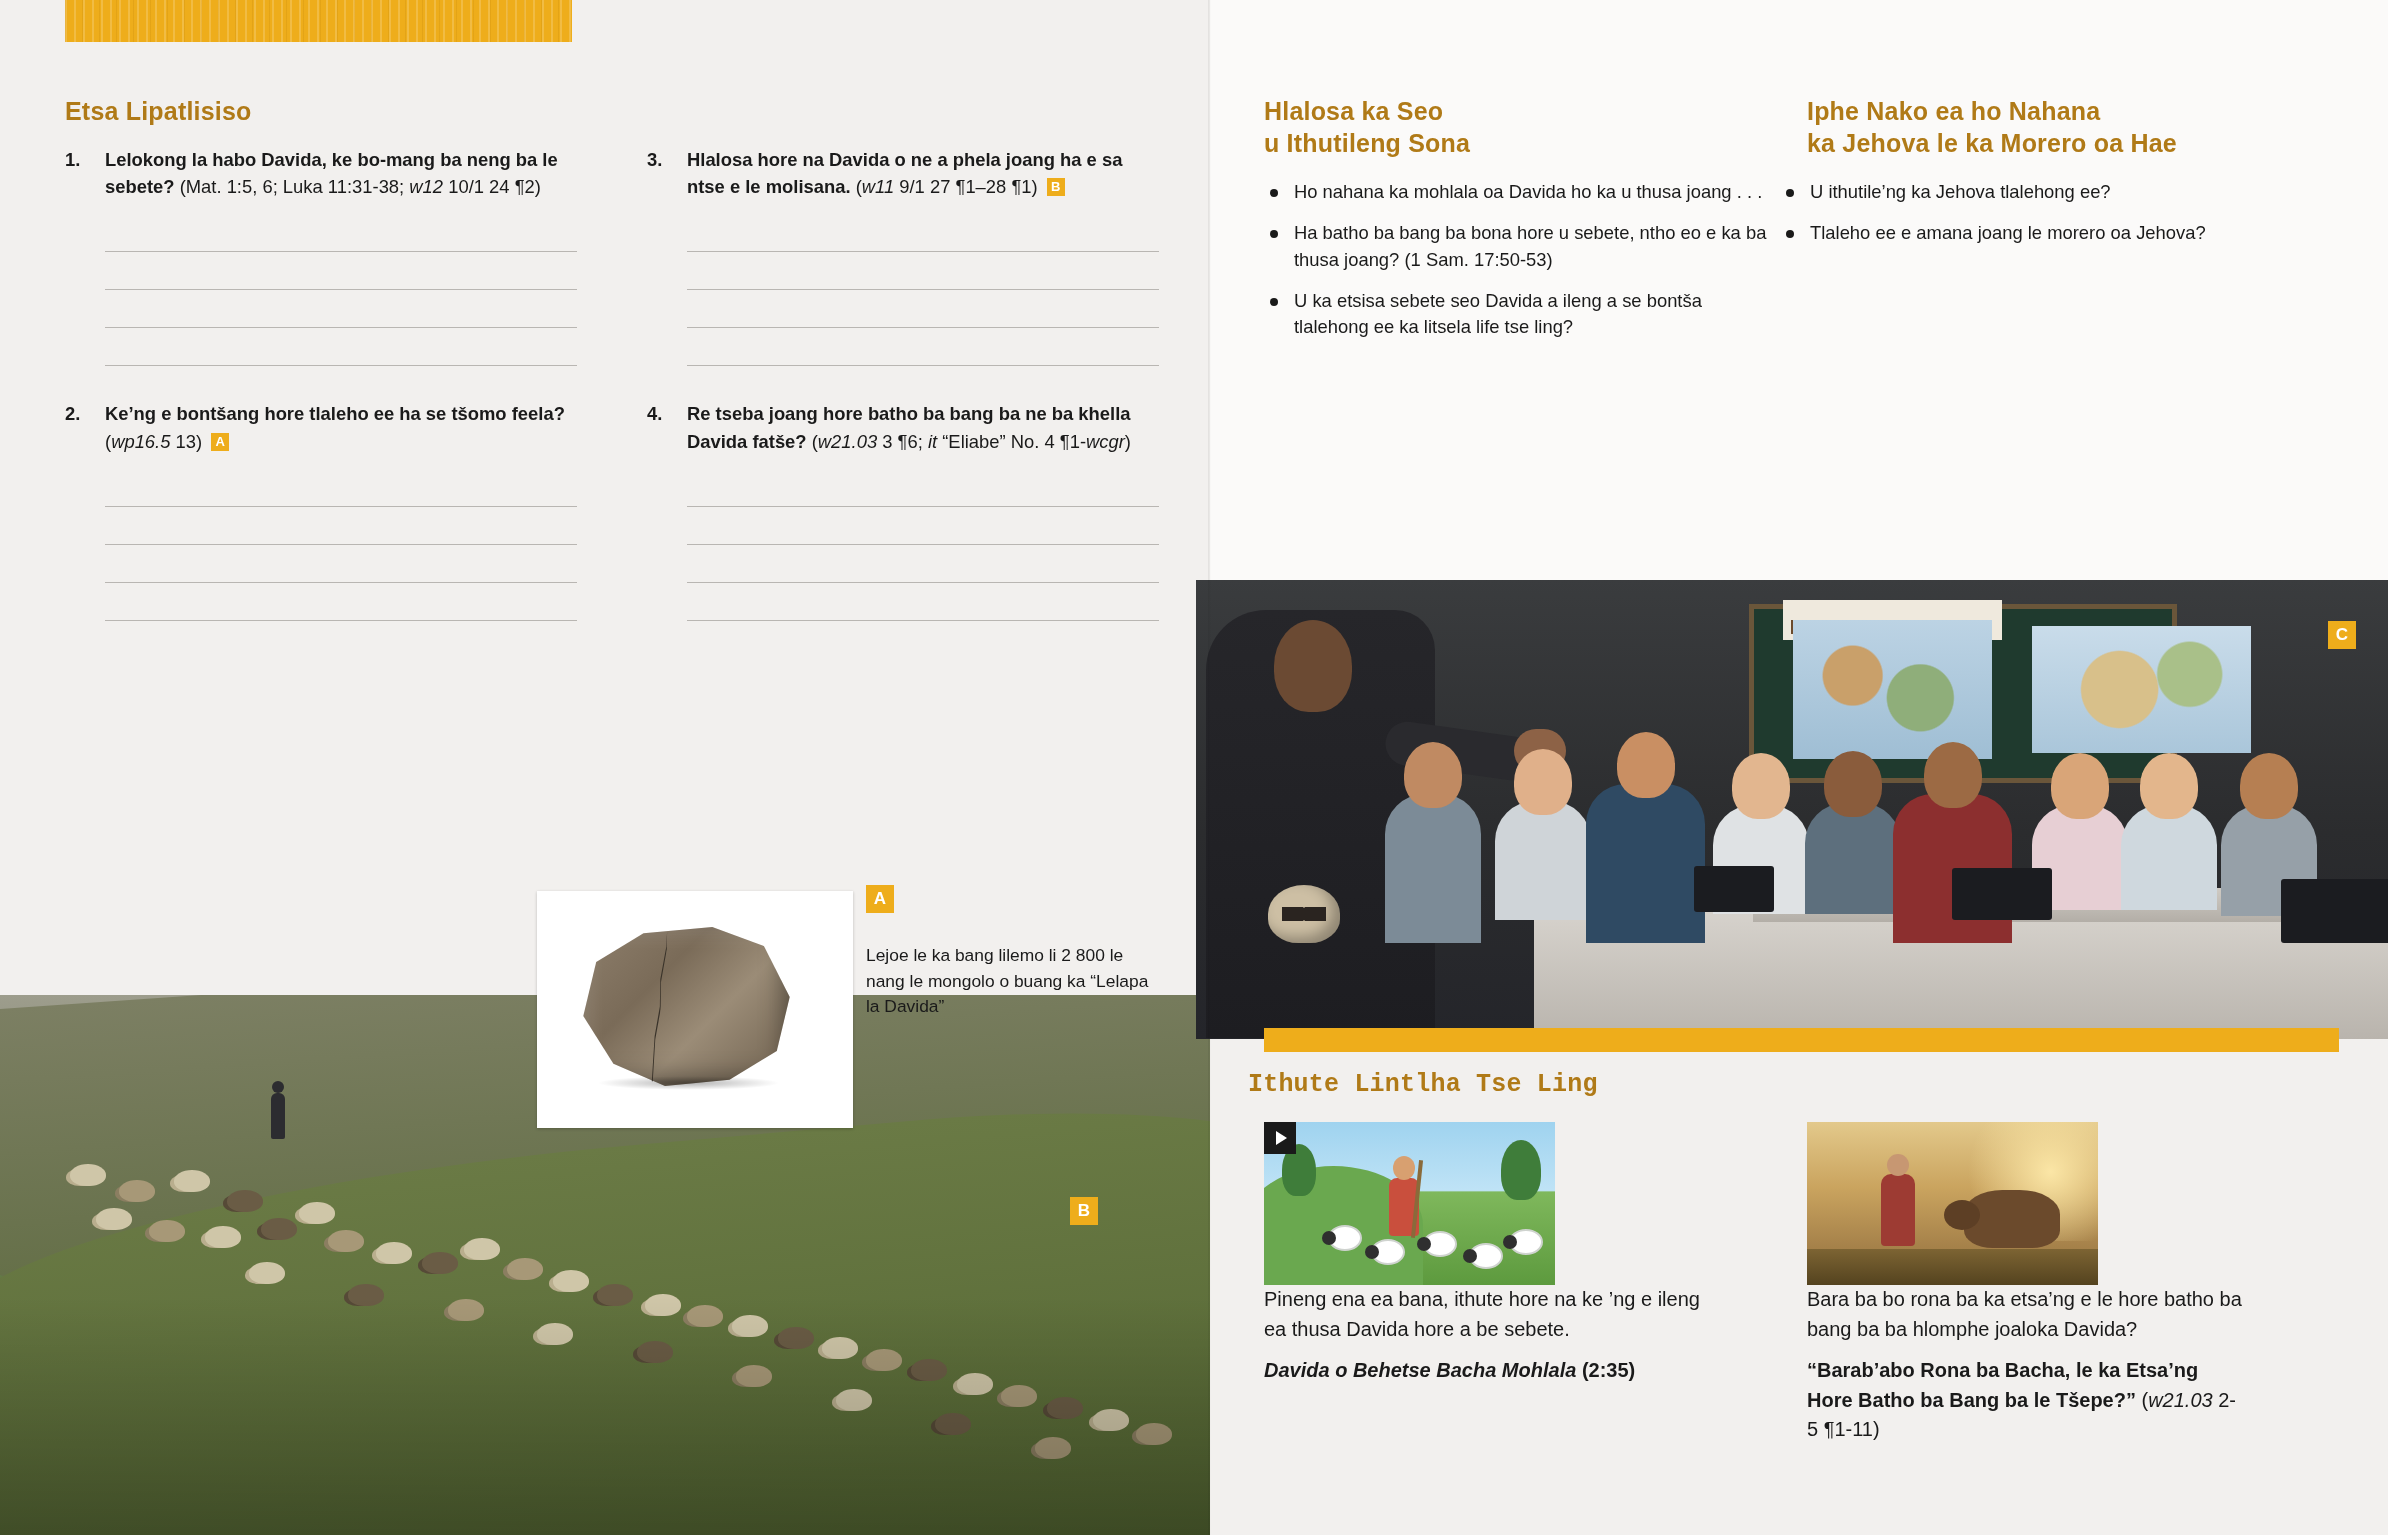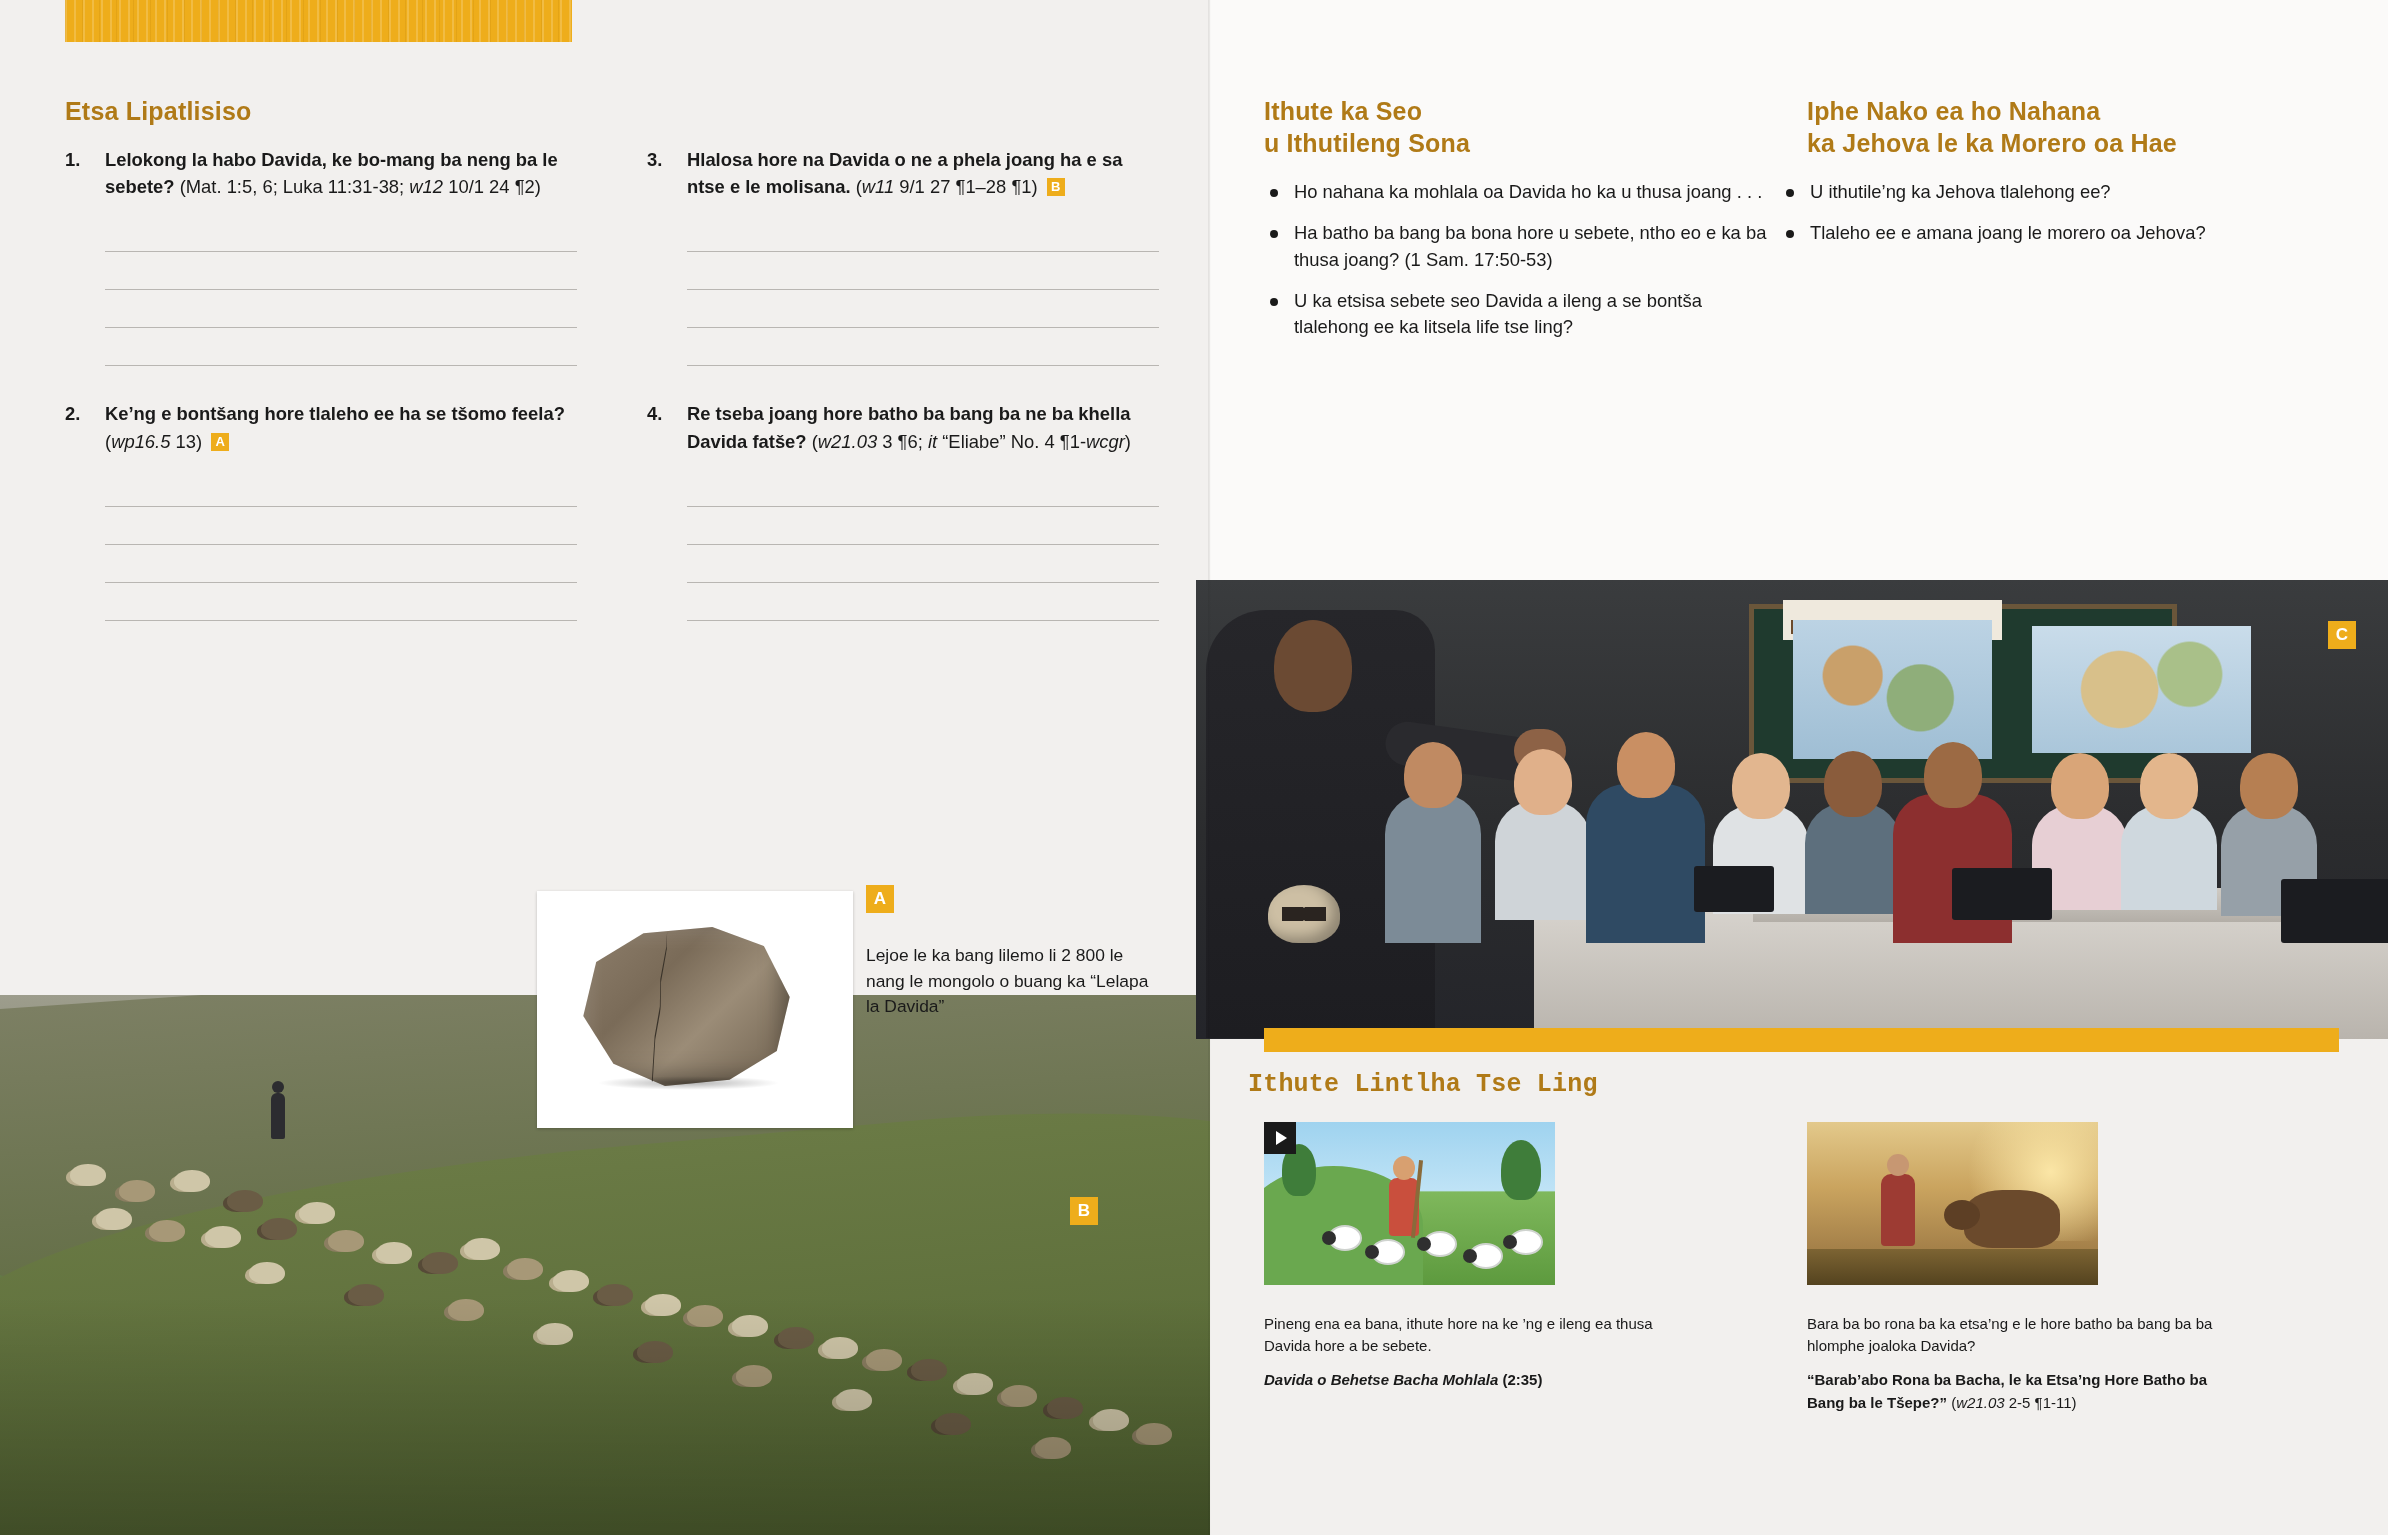--- a/index.html
+++ b/index.html
@@ -271,21 +271,21 @@
     background: linear-gradient(180deg,#e3c98b 0%, #caa45f 40%, #8e6b3c 100%);
   }
   .t2-glow { position:absolute; left:149px; top:-20px; width:189px; height:139px; background: radial-gradient(circle,#fbe6a6 0%, rgba(251,230,166,0) 70%); }
   .t2-fig { position:absolute; left:74px; top:52px; width:34px; height:72px; background:#9d3b33; border-radius:10px 10px 4px 4px; }
   .t2-fig:before { content:""; position:absolute; left:6px; top:-20px; width:22px; height:22px; background:#c79772; border-radius:50%; }
   .t2-beast { position:absolute; left:157px; top:68px; width:96px; height:58px; background:#6b4a2c; border-radius:40% 42% 30% 30%; }
   .t2-beast:after { content:""; position:absolute; left:-20px; top:10px; width:36px; height:30px; background:#5d3f25; border-radius:50%; }
   .t2-grass { position:absolute; left:0; bottom:0; width:100%; height:36px; background: linear-gradient(180deg,#7d6433,#54431f); }
 
   .media-cap {
-    margin-top:28px; font-size:15px; line-height:1.48; color:#1a1a1a;
+    margin-top:0; font-size:20px; line-height:1.48; color:#1a1a1a;
   }
   .media-cap .t { display:block; margin-bottom:12px; }
   .media-title { font-weight:bold; }
   .media-title i { font-style:italic; }
 
   .gutter {
     position:absolute; left:1208px; top:0; width:3px; height:1535px;
     background:linear-gradient(90deg, rgba(0,0,0,.07), rgba(0,0,0,0));
   }
 </style>
@@ -418,21 +418,21 @@
     </div>
     <div class="cap-a">A</div>
     <div class="cap-a-text">Lejoe le ka bang lilemo li 2 800 le nang le mongolo o buang ka “Lelapa la Davida”</div>
     <div class="cap-b">B</div>
   </div>
 
   <div class="right-page">
     <div class="rp-white"></div>
 
     <div class="sec-title" id="nahana-title">
-      <span>Ithute ka Seo</span><br>
+      <span>Hlalosa ka Seo</span><br>
       <span>u Ithutileng Sona</span>
     </div>
 
     <div class="sec-title" id="iphe-title">
       <span>Iphe Nako ea ho Nahana</span><br>
       <span>ka Jehova le ka Morero oa Hae</span>
     </div>
 
     <ul class="bl" id="nahana-list">
       <li>

